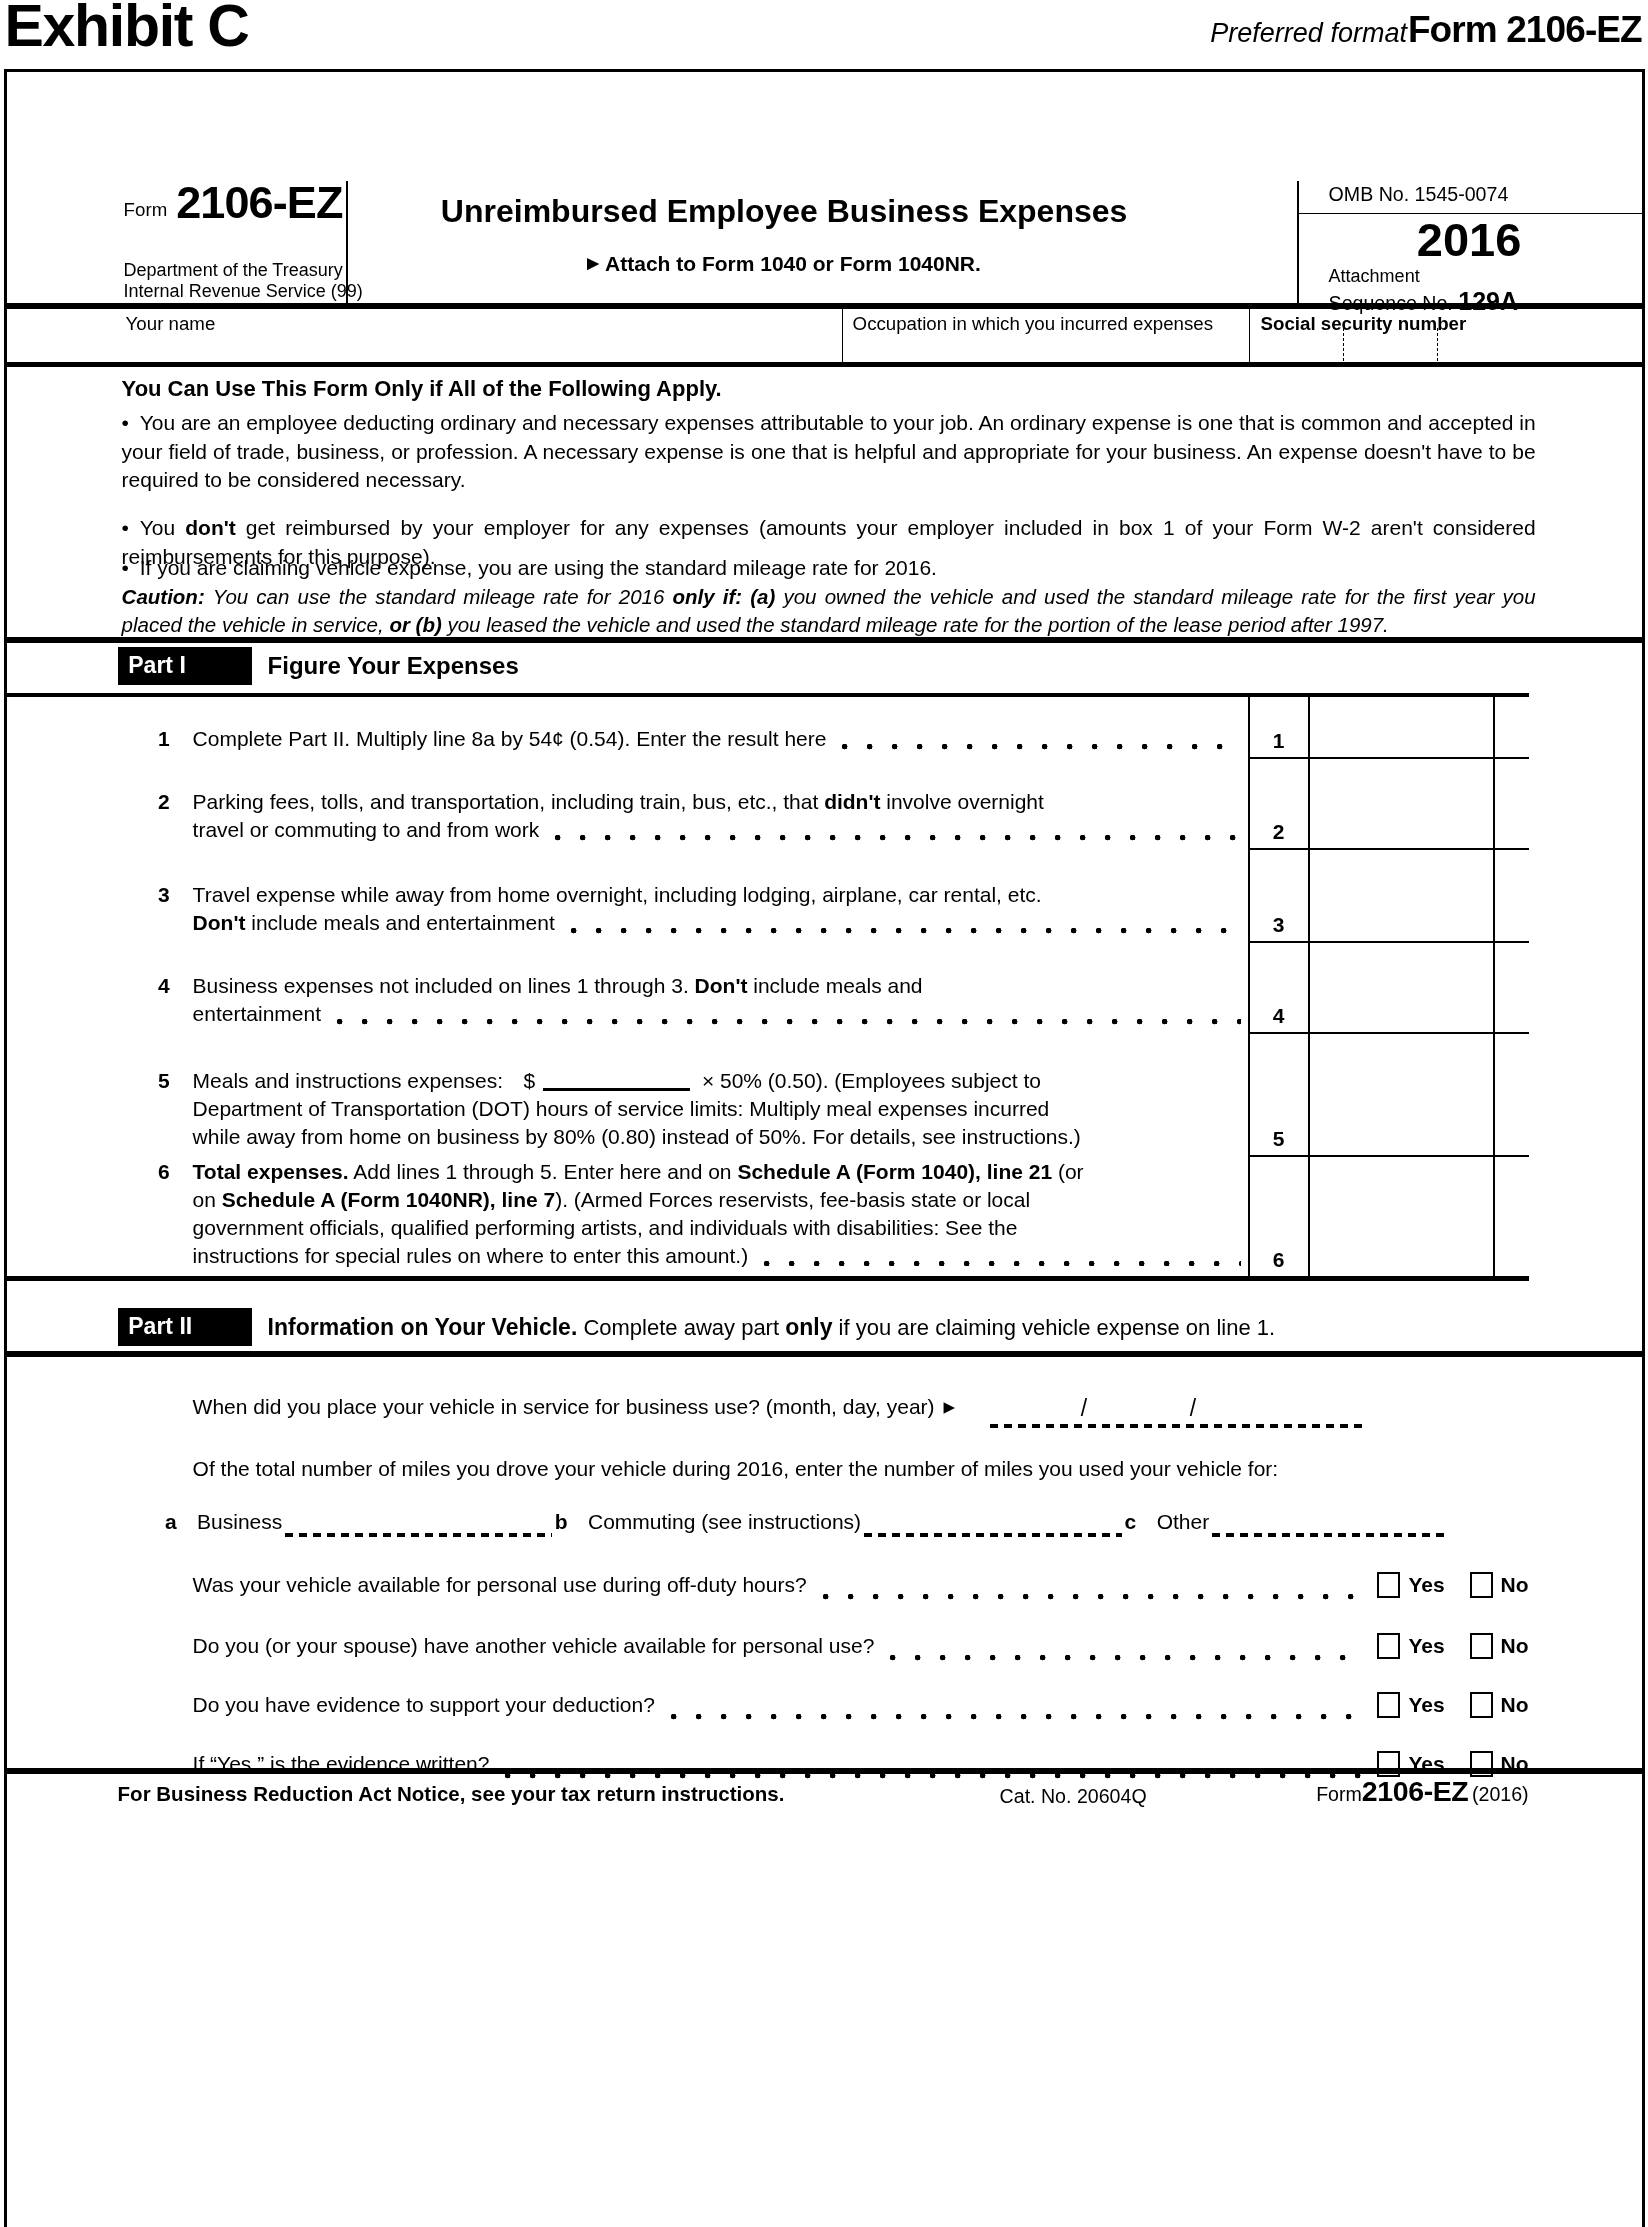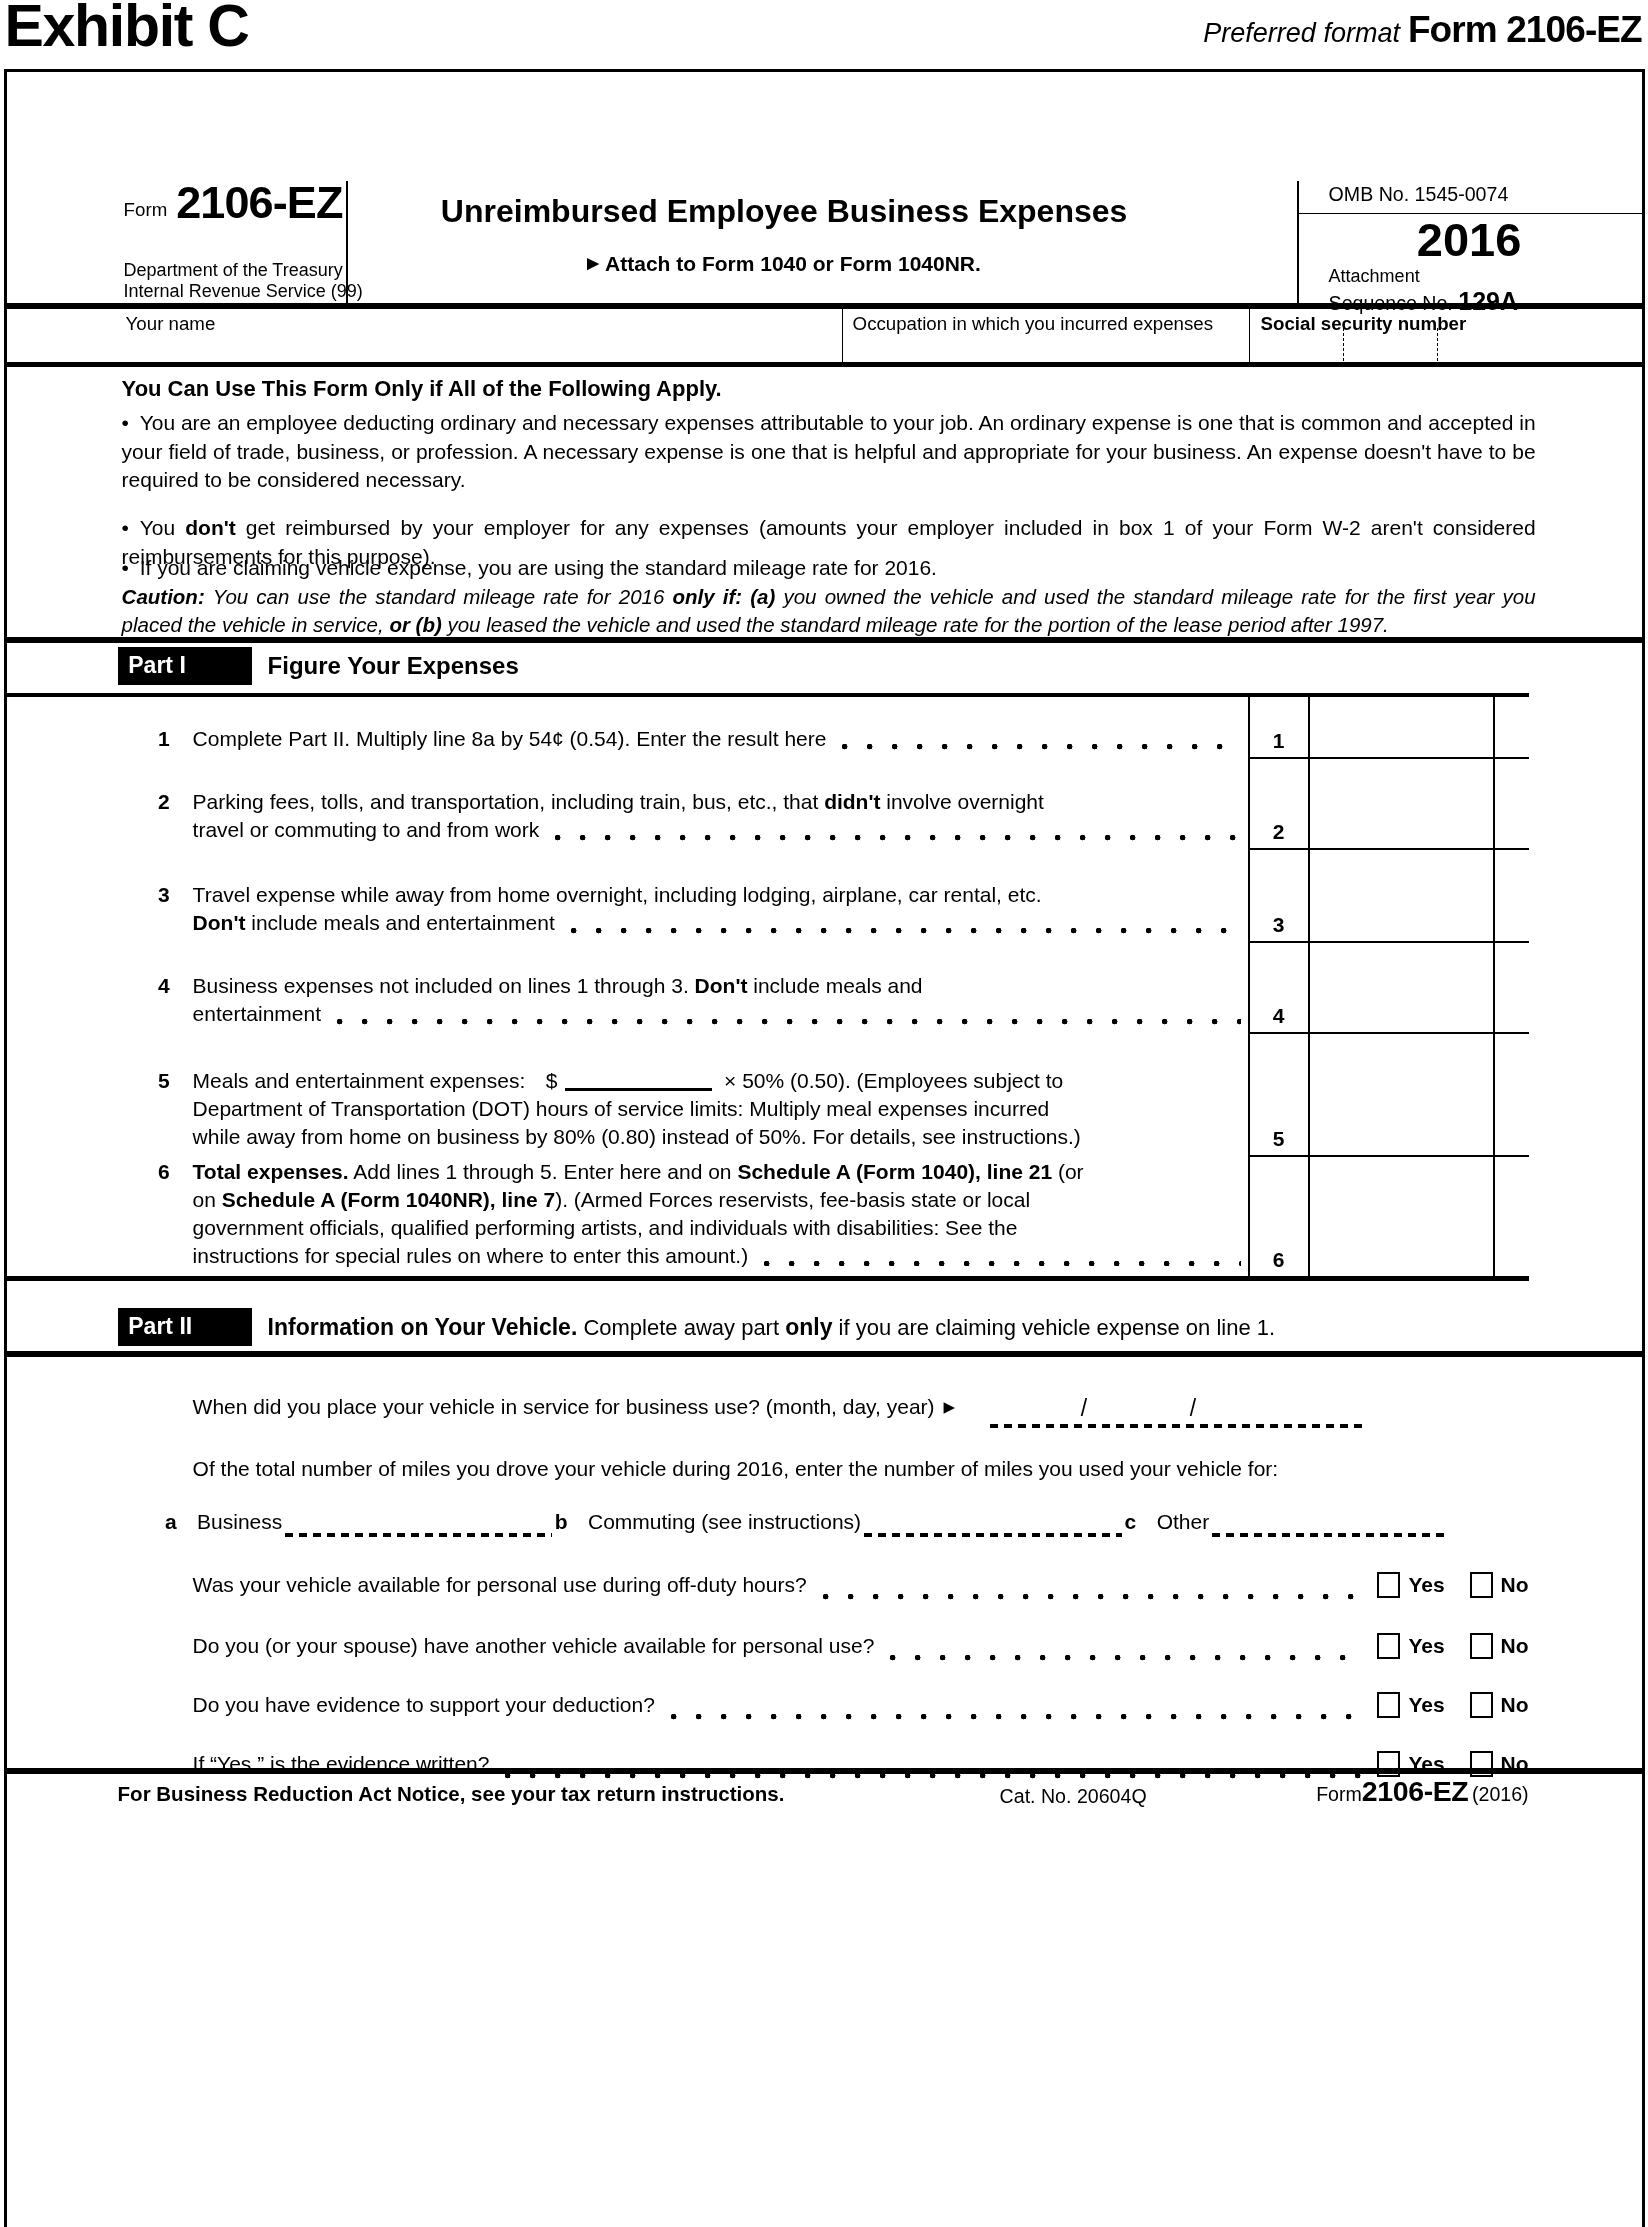--- a/index.html
+++ b/index.html
@@ -12,21 +12,21 @@
   }
   .page { position:absolute; left:0; top:0; width:1648px; height:2267px; overflow:hidden; }
 
   
   .exhibit-title {
     position:absolute; left:4.5px; top:-8px;
     font-size:59px; font-weight:bold; letter-spacing:-1.3px;
   }
   .preferred {
     position:absolute; right:6.2px; top:9px;
-    display:flex; align-items:baseline; gap:8px;
+    display:flex; align-items:baseline; gap:1px;
   }
   .pf-label { font-style:italic; font-size:27px; }
   .pf-form  { font-weight:bold; font-size:37px; letter-spacing:-0.9px; }
 
   
   .box {
     position:absolute; left:3.6px; top:69px;
     width:1641px; height:2194px;
     border:3.1px solid #000;
     background:#fff;
@@ -279,21 +279,21 @@
         <div class="ncell">4</div>
         <div class="acell"></div>
         <div class="ccell"></div>
       </div>
 
       <div class="row r5">
         <div class="desc">
             <div class="desc-inner">
           <span class="lnum">5</span>
           <div class="dline">
-                <span><span>Meals and entertainment expenses:</span><span class="dollar">$</span><span class="blank"></span><span>× 50% (0.50). (Employees subject to</span></span>
+                <span><span>Meals and instructions expenses:</span><span class="dollar">$</span><span class="blank"></span><span>× 50% (0.50). (Employees subject to</span></span>
               </div>
           <div class="dline">
                 <span>Department of Transportation (DOT) hours of service limits: Multiply meal expenses incurred</span>
               </div>
           <div class="dline">
                 <span>while away from home on business by 80% (0.80) instead of 50%. For details, see instructions.)</span>
               </div>
         </div>
           </div>
         <div class="ncell">5</div>

